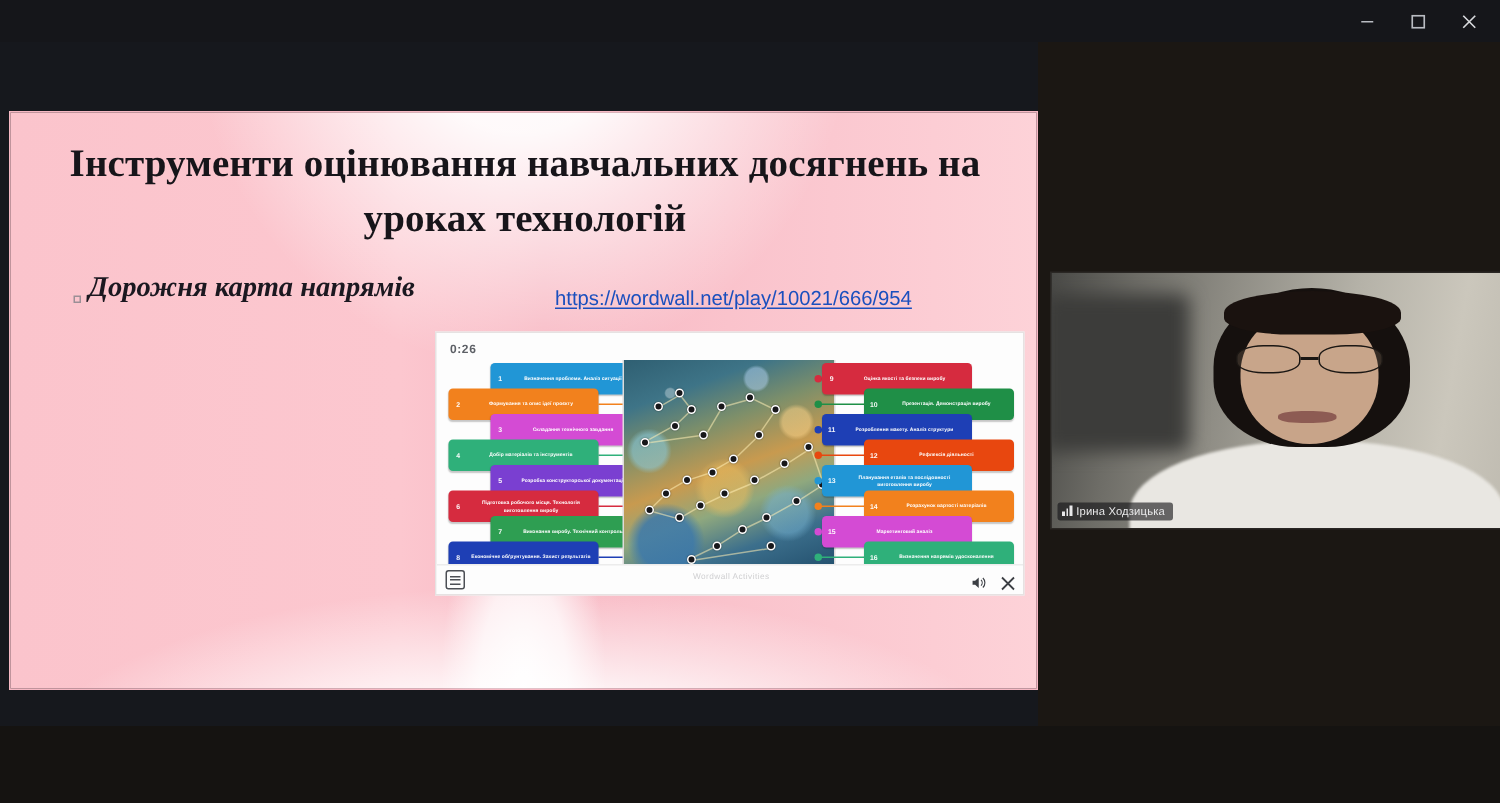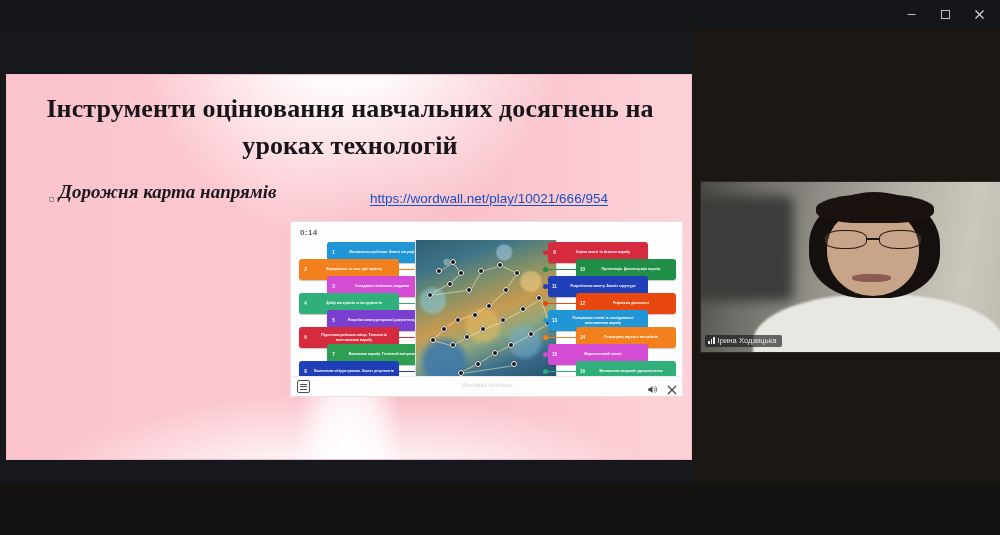--- a/index.html
+++ b/index.html
@@ -271,21 +271,21 @@
 
     <div class="bullet-dot"></div>
     <div class="sub-head">Дорожня карта напрямів</div>
 
     <a class="slide-link" href="#">https://wordwall.net/play/10021/666/954</a>
 
 
     <div class="slide-footnote"></div>
 
     <div class="ww">
-      <div class="ww-timer">0:14</div>
+      <div class="ww-timer">0:26</div>
 
       <div class="ww-board">
         <div class="ww-col left">
             <div class="ww-line" style="background: rgb(33, 150, 214); top: 12px; left: 128px; width: 4px;"></div>
             <div class="ww-knob" style="background: rgb(33, 150, 214); top: 10px; left: 127px;"></div>
             <div class="ww-card" style="background: rgb(33, 150, 214); top: 2px; left: 28px; width: 100px;">
               <span class="num">1</span>
               <span class="txt">Визначення проблеми. Аналіз ситуації</span>
             </div>
             <div class="ww-line" style="background: rgb(242, 129, 29); top: 29px; left: 100px; width: 32px;"></div>

